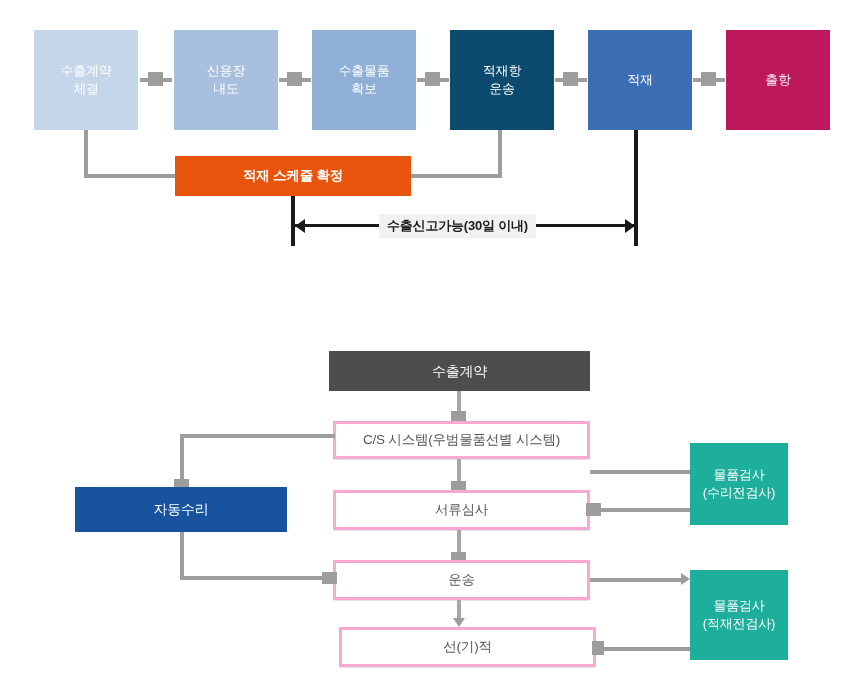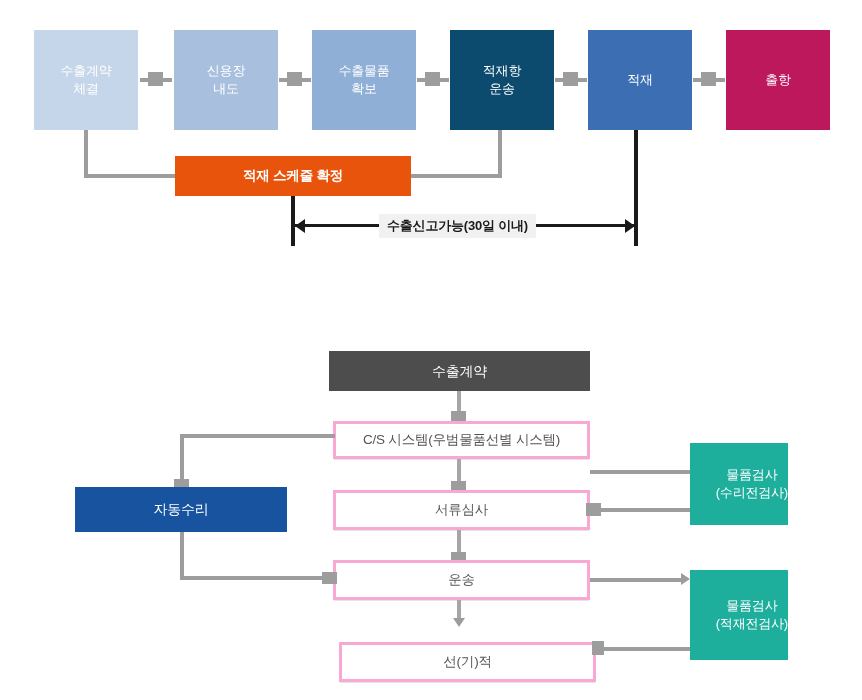--- a/index.html
+++ b/index.html
@@ -77,38 +77,37 @@
   .white-box {
     background: #ffffff;
     border: 3px solid #f9a8d4;
     color: #555555;
     font-size: 13.5px;
     box-shadow: 0 2px 0 -1px #e4e4e4;
   }
   .wb-cs    { left: 333px; top: 421px; width: 257px; height: 38px; }
   .wb-doc   { left: 333px; top: 490px; width: 257px; height: 40px; text-align: center; }
   .wb-trans { left: 333px; top: 560px; width: 257px; height: 40px; }
-  .wb-ship  { left: 339px; top: 642px; width: 257px; height: 40px; text-align: right; }
+  .wb-ship  { left: 339px; top: 627px; width: 257px; height: 40px; text-align: right; }
 
   .blue-box {
     left: 75px;
     top: 487px;
     width: 212px;
     height: 45px;
     background: #17539e;
     color: #ffffff;
     font-size: 14px;
   }
 
   .teal-box {
     background: #1eae9c;
     color: #ffffff;
     font-size: 13px;
     font-weight: 400;
-    justify-content: flex-end;
   }
   .tb-1 { left: 690px; top: 443px; width: 98px; height: 82px; }
   .tb-2 { left: 690px; top: 570px; width: 98px; height: 90px; }
 
   
   .hline, .vline {
     position: absolute;
     background: #9d9d9d;
   }
   .hline { height: 4px; }

